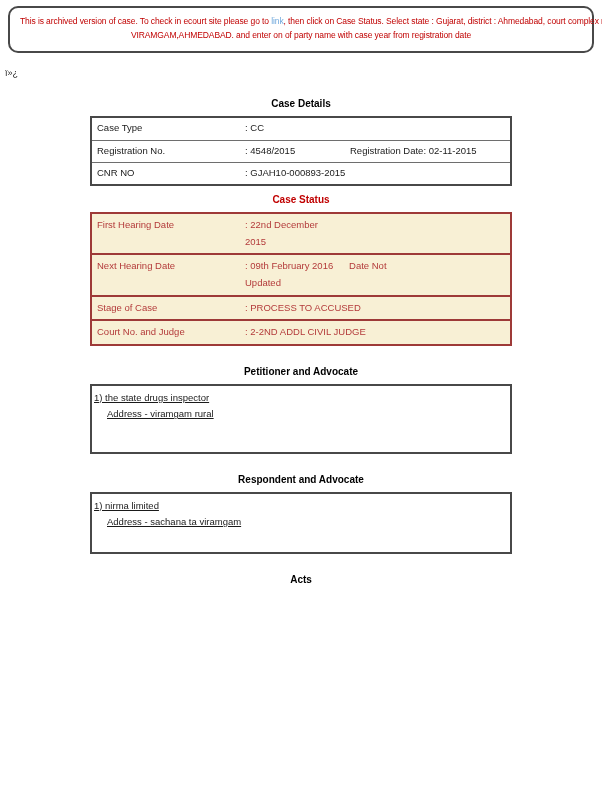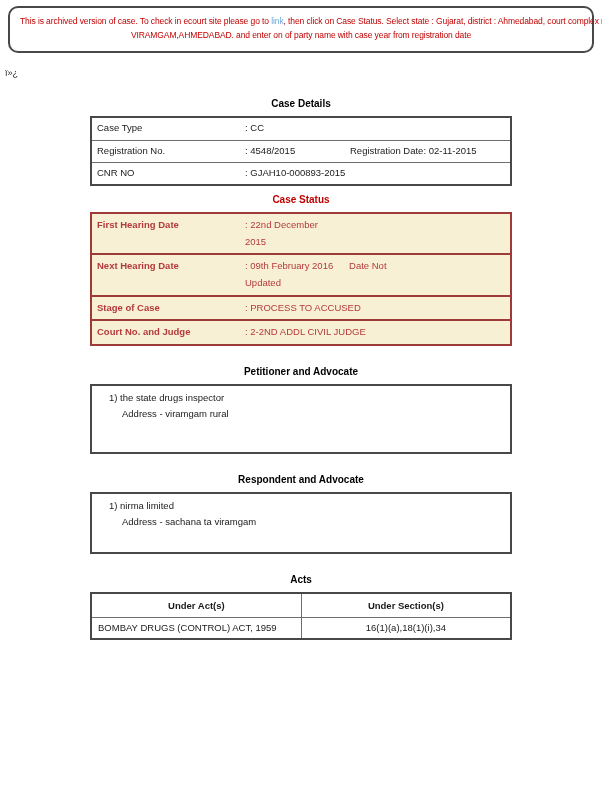--- a/index.html
+++ b/index.html
@@ -49,30 +49,30 @@
   .details-table td.label { width:138px; }
   .details-table td.value { width:95px; }
   .cnr-row td { font-weight:normal; }
 
   
   .status-table {
     border:2px solid #9e3a38; background:#f8f0d5; color:#b33a3a;
   }
   .status-table td { padding:3px 5px; vertical-align:top; line-height:1.75; }
   .status-table tr + tr td { border-top:2px solid #9e3a38; }
-  .status-table td.label { width:138px;font-weight:bold; }
+  .status-table td.label { width:138px; }
   .status-value-block {
     display:inline-block; text-align:left; white-space:pre-line;
   }
 
   
   .party-box {
     width:422px; margin:0 auto; box-sizing:border-box;
-    border:2px solid #484848; padding:4px 17px;
-    font-size:9.5px; line-height:1.7;
+    border:2px solid #484848; padding:4px 2px;
+    font-size:9.5px; line-height:1.7;text-decoration:underline;
   }
   .petitioner-box { min-height:70px; }
   .respondent-box { min-height:62px; }
   .party-line2 { padding-left:13px; }
 
   
   .acts-table { border:2px solid #484848; }
   .acts-table th, .acts-table td { border:1px solid #6e6e6e; }
   .acts-table th {
     width:211px; font-weight:bold; text-align:center;
@@ -144,26 +144,14 @@
     <div class="party-line2">Address - viramgam rural</div>
   </div>
 
   <div class="section-heading">Respondent and Advocate</div>
   <div class="party-box respondent-box">
     <div class="party-line1">1) nirma limited</div>
     <div class="party-line2">Address - sachana ta viramgam</div>
   </div>
 
   <div class="section-heading">Acts</div>
-  <table class="ctable acts-table">
-    <tbody>
-        <tr>
-      <th>Under Act(s)</th>
-      <th>Under Section(s)</th>
-    </tr>
-    <tr>
-      <td class="act-name">BOMBAY DRUGS (CONTROL) ACT, 1959</td>
-      <td class="act-sections">16(1)(a),18(1)(i),34</td>
-    </tr>
-  </tbody>
-    </table>
 
 </div>
 
 </body></html>

